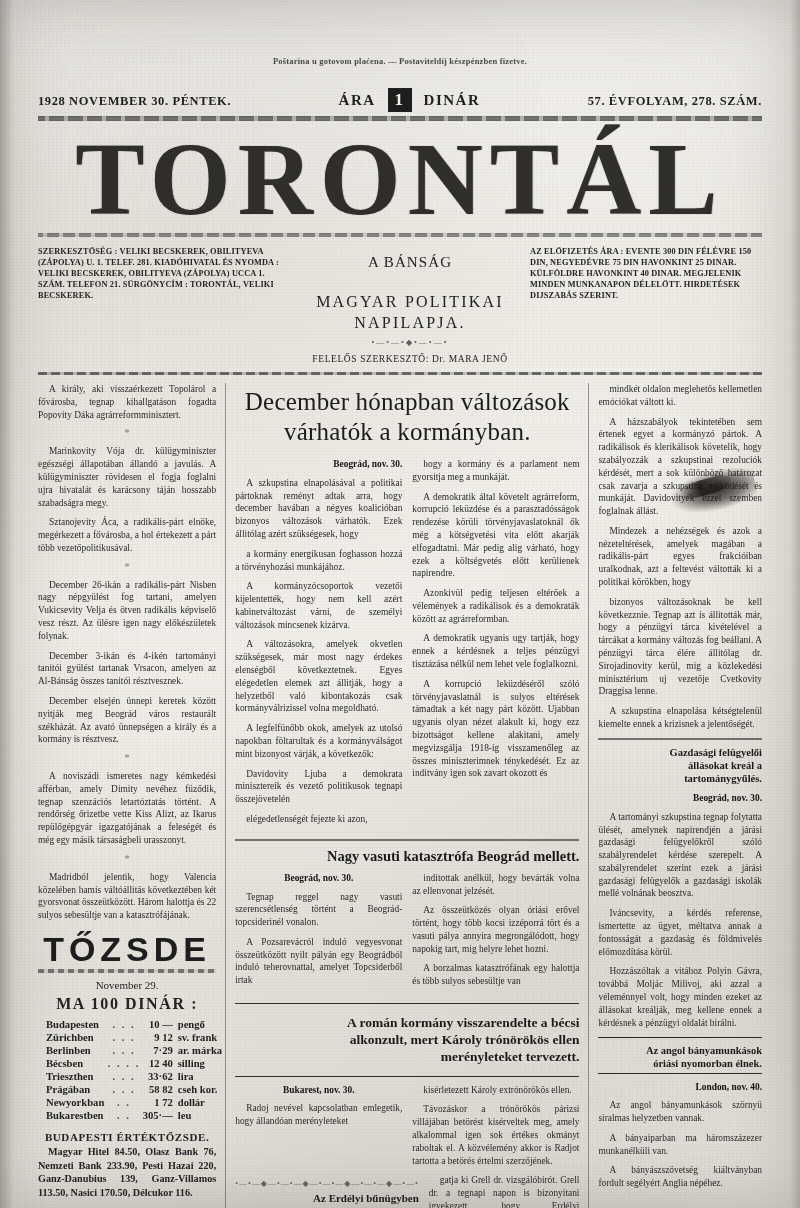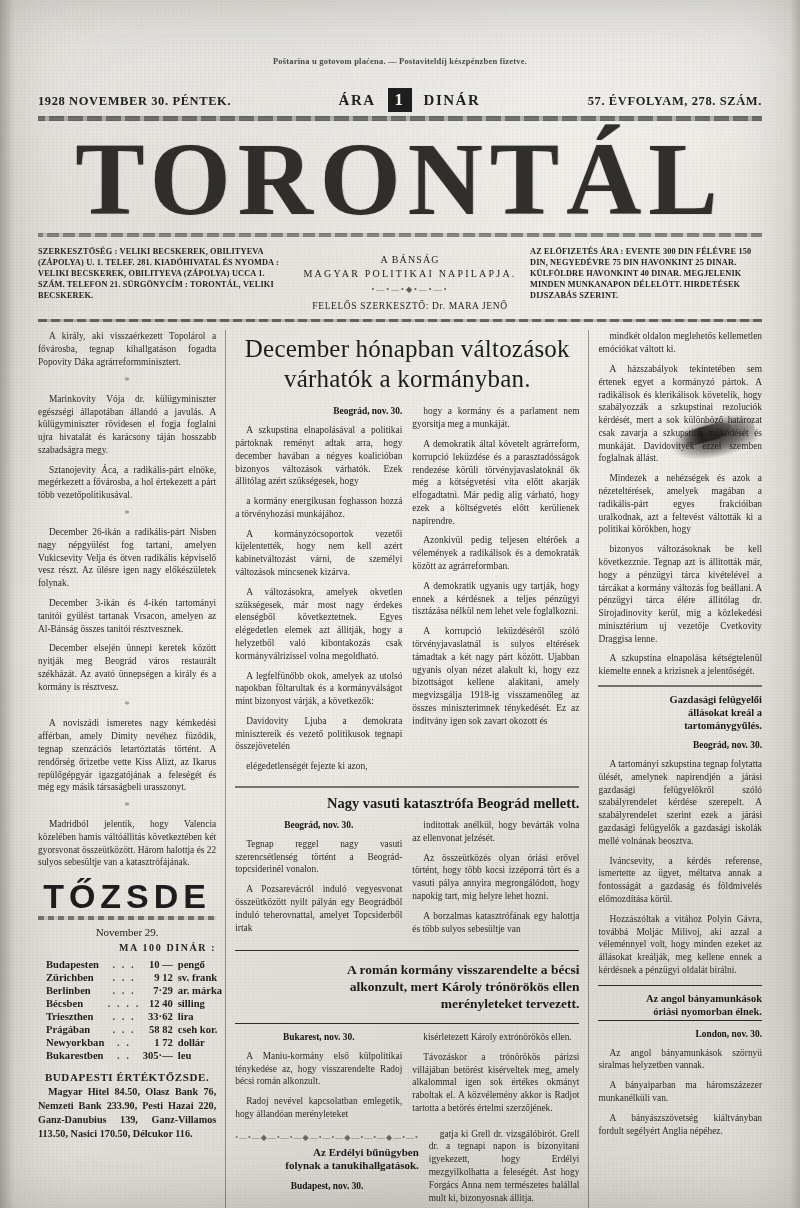--- a/index.html
+++ b/index.html
@@ -73,22 +73,22 @@
     opacity:.62;
     -webkit-mask-image:repeating-linear-gradient(90deg,#000 0 5px,rgba(0,0,0,.3) 5px 9px,#000 9px 16px);
             mask-image:repeating-linear-gradient(90deg,#000 0 5px,rgba(0,0,0,.3) 5px 9px,#000 9px 16px);
   }
 
   
   .infobar{display:flex;margin-top:10px;font-size:8.3px;line-height:1.32;letter-spacing:.15px;}
   .info-l{width:252px;font-weight:bold;}
   .info-c{flex:1;text-align:center;padding-top:6px;}
   .info-r{width:232px;font-weight:bold;text-align:left;}
-  .info-c .t1{font-size:10px;letter-spacing:1.1px;}
-  .info-c .t2{font-size:10px;letter-spacing:2.2px;margin-top:1px;}
+  .info-c .t1{font-size:15px;letter-spacing:1.1px;}
+  .info-c .t2{font-size:16px;letter-spacing:2.2px;margin-top:18px;}
   .info-c .orn{font-size:8px;letter-spacing:2px;margin:5px 0 4px;opacity:.7;}
   .info-c .t3{font-size:9.5px;letter-spacing:.6px;}
   .hr-after-info{
     height:3px;margin-top:7px;background:#2f2f2f;opacity:.7;
     -webkit-mask-image:repeating-linear-gradient(90deg,#000 0 9px,rgba(0,0,0,.35) 9px 13px);
             mask-image:repeating-linear-gradient(90deg,#000 0 9px,rgba(0,0,0,.35) 9px 13px);
   }
 
   
   .main{display:flex;margin-top:8px;}
@@ -135,21 +135,21 @@
     text-align:center;font-size:34px;font-weight:bold;letter-spacing:5px;
     line-height:1;margin:10px 0 0;color:#1d1d1d;
     font-family:"Liberation Sans",sans-serif;
   }
   .tozsde-rule{
     height:4px;margin:3px 0 6px;background:#2c2c2c;opacity:.6;
     -webkit-mask-image:repeating-linear-gradient(90deg,#000 0 6px,rgba(0,0,0,.2) 6px 10px);
             mask-image:repeating-linear-gradient(90deg,#000 0 6px,rgba(0,0,0,.2) 6px 10px);
   }
   .tozsde-date{text-align:center;font-size:11px;margin-bottom:4px;}
-  .tozsde-sub{text-align:right;font-size:10px;font-weight:bold;letter-spacing:1.6px;margin-bottom:5px;}
+  .tozsde-sub{text-align:center;font-size:16px;font-weight:bold;letter-spacing:1.6px;margin-bottom:5px;}
   table.fx{width:100%;border-collapse:collapse;font-size:10.6px;font-weight:bold;color:#1f1f1f;margin-left:8px;}
   table.fx td{padding:1px 0;white-space:nowrap;}
   table.fx td.city{text-align:left;}
   table.fx td.dots{text-align:center;letter-spacing:2px;opacity:.8;}
   table.fx td.val{text-align:right;padding-right:5px;}
   table.fx td.cur{text-align:left;}
   .ertek-title{text-align:center;font-size:11px;font-weight:bold;letter-spacing:.6px;margin:9px 0 2px;}
   .ertek-body{font-size:10.2px;line-height:1.35;text-align:justify;font-weight:bold;text-indent:10px;}
 
   .smudge{
@@ -319,21 +319,20 @@
         <div class="boxed">
           <div class="subhead sh-box">
             <span>A román kormány visszarendelte a bécsi</span><br>
             <span>alkonzult, mert Károly trónörökös ellen</span><br>
             <span>merényleteket tervezett.</span>
           </div>
         </div>
         <div class="twocol">
           <div>
             <div class="dtl dtl-c"><b>Bukarest, nov. 30.</b></div>
-            <p class="art">A Maniu-kormány első külpolitikai ténykedése az, hogy visszarendelte Radoj bécsi román alkonzult.</p>
             <p class="art">Radoj nevével kapcsolatban emlegetik, hogy állandóan merényleteket</p>
           </div>
           <div>
             <p class="art">kisérletezett Károly extrónörökös ellen.</p>
             <p class="art">Távozáskor a trónörökös párizsi villájában betörést kisérveltek meg, amely alkalommal igen sok értékes okmányt raboltak el. A közvélemény akkor is Radjot tartotta a betörés értelmi szerzőjének.</p>
           </div>
         </div>
 
         <div class="twocol">
           <div>
@@ -371,21 +370,21 @@
         <p class="art">A tartományi szkupstina tegnap folytatta ülését, amelynek napirendjén a járási gazdasági felügyelőkről szóló szabályrendelet kérdése szerepelt. A szabályrendelet szerint ezek a járási gazdasági felügyelők a gazdasági iskolák mellé volnának beosztva.</p>
         <p class="art">Iváncsevity, a kérdés referense, ismertette az ügyet, méltatva annak a fontosságát a gazdaság és földmivelés előmozdítása körül.</p>
         <p class="art">Hozzászóltak a vitához Polyin Gávra, továbbá Moljác Milivoj, aki azzal a véleménnyel volt, hogy minden ezeket az állásokat kreálják, meg kellene ennek a kérdésnek a pénzügyi oldalát birálni.</p>
 
         <div class="boxed">
           <div class="subhead sh-r" style="margin:0;">
             <span>Az angol bányamunkások</span><br>
             <span>óriási nyomorban élnek.</span>
           </div>
         </div>
-        <div class="dtl"><b>London, nov. 30.</b></div>
+        <div class="dtl"><b>London, nov. 40.</b></div>
         <p class="art">Az angol bányamunkások szörnyü siralmas helyzetben vannak.</p>
         <p class="art">A bányaiparban ma háromszázezer munkanélküli van.</p>
         <p class="art">A bányászszövetség kiáltványban fordult segélyért Anglia népéhez.</p>
       </div>
 
     </div>
   </div>
 
   <div class="vignette"></div>
   <div class="edge-left"></div>

